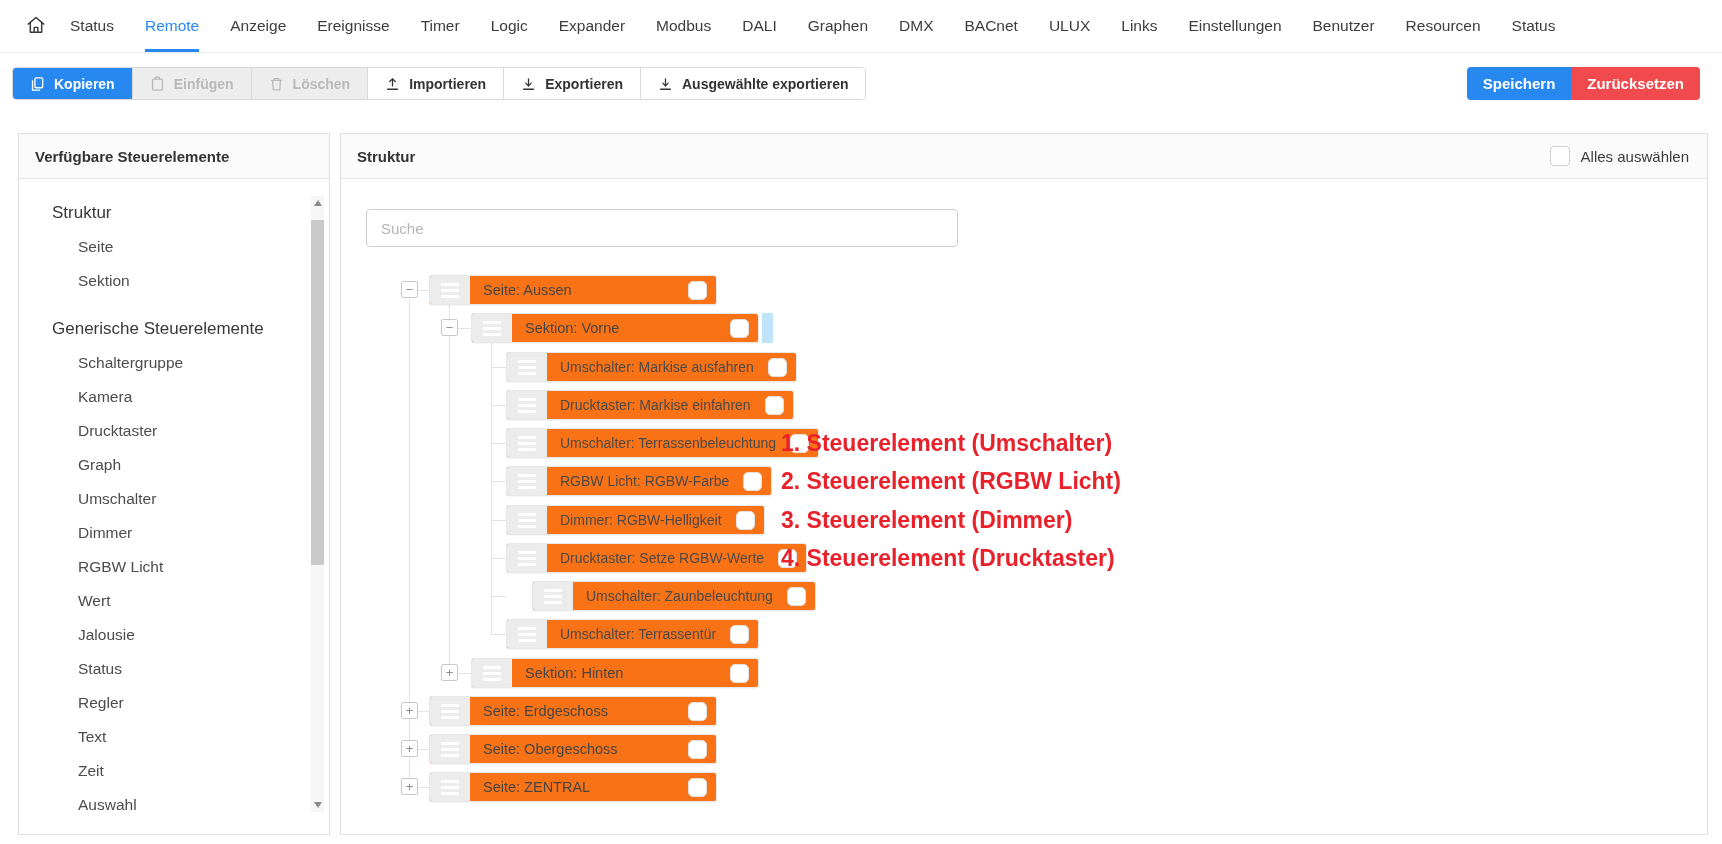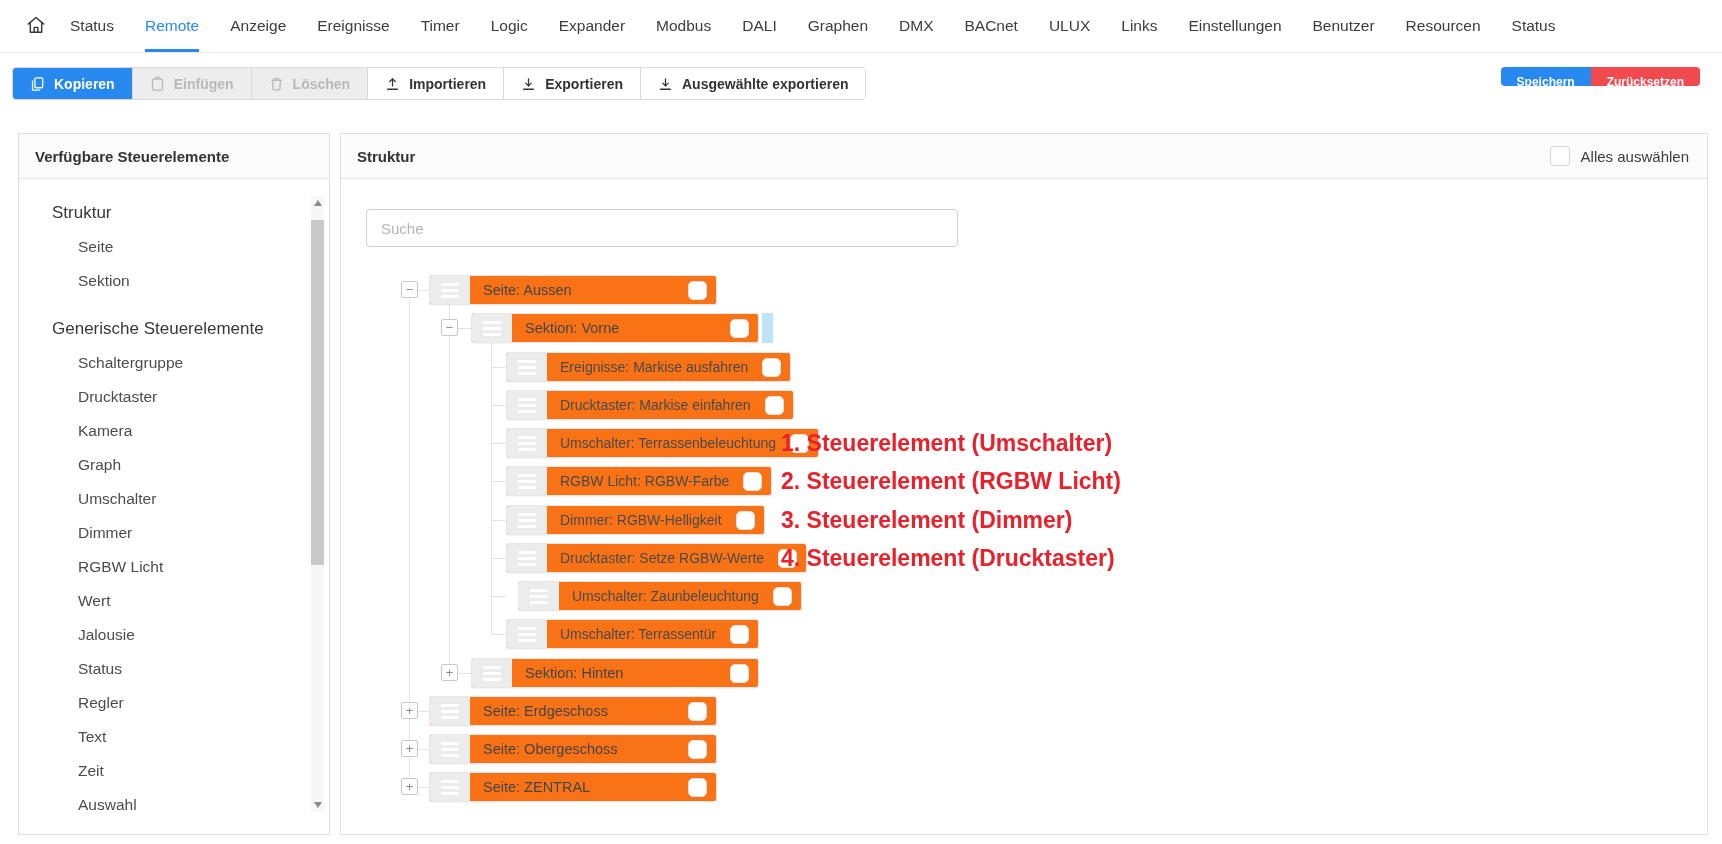--- a/index.html
+++ b/index.html
@@ -27,21 +27,21 @@
   .toolbar{position:absolute;left:12px;right:22px;top:67px;height:33px;display:flex;align-items:stretch;}
   .btn-group{display:flex;border:1px solid #d9d9d9;border-radius:4px;overflow:hidden;}
   .gbtn{display:flex;align-items:center;gap:9px;padding:0 17px;background:#fff;border:none;
         border-left:1px solid #d9d9d9;font-size:14px;font-weight:700;color:#333;cursor:pointer;white-space:nowrap;}
   .gbtn:first-child{border-left:none;justify-content:center;}
   .gbtn.primary{background:var(--accent);color:#fff;}
   .gbtn.disabled{background:#ededed;color:#b9b9b9;}
   .gicon{display:flex;align-items:center;}
   .gicon svg{display:block;}
   .spacer{flex:1;}
-  .btn{border:none;height:19px;padding:8px 16px;font-size:12px;font-weight:700;color:#fff;cursor:pointer;}
+  .btn{border:none;height:33px;padding:8px 16px;font-size:15px;font-weight:700;color:#fff;cursor:pointer;}
   .btn-primary{background:var(--accent);border-radius:4px 0 0 4px;}
   .btn-danger{background:var(--danger);border-radius:0 4px 4px 0;}
 
   
   .panel{position:absolute;top:117px;height:702px;border:1px solid var(--panel-border);background:#fff;margin-top:16px;}
   .left-panel{left:18px;width:312px;}
   .main-panel{left:340px;width:1368px;}
   .panel-header{height:45px;border-bottom:1px solid #e6e6e6;background:#fbfbfb;
                 display:flex;align-items:center;justify-content:space-between;padding:0 18px 0 16px;}
   .panel-title{font-size:15px;font-weight:700;color:#333;}
@@ -194,22 +194,22 @@
 <aside class="panel left-panel">
   <div class="panel-header">
     <span class="panel-title">Verfügbare Steuerelemente</span>
   </div>
   <div class="lp-list" id="lp-list">
       <div class="lp-group">Struktur</div>
       <div class="lp-item">Seite</div>
       <div class="lp-item">Sektion</div>
       <div class="lp-group">Generische Steuerelemente</div>
       <div class="lp-item">Schaltergruppe</div>
+      <div class="lp-item">Kamera</div>
       <div class="lp-item">Drucktaster</div>
-      <div class="lp-item">Kamera</div>
       <div class="lp-item">Graph</div>
       <div class="lp-item">Umschalter</div>
       <div class="lp-item">Dimmer</div>
       <div class="lp-item">RGBW Licht</div>
       <div class="lp-item">Wert</div>
       <div class="lp-item">Jalousie</div>
       <div class="lp-item">Status</div>
       <div class="lp-item">Regler</div>
       <div class="lp-item">Text</div>
       <div class="lp-item">Zeit</div>
@@ -269,21 +269,21 @@
         </div>
         <div class="hline" style="left: 150px; top: 188px; width: 15px;"></div>
         <div class="tree-row" style="top: 173px;">
           <div class="nodewrap" style="left: 165px;">
             <div class="node d2">
               <span class="handle">
                 <i></i>
                 <i></i>
                 <i></i>
               </span>
-              <span class="nlabel">Ereignisse: Markise ausfahren</span>
+              <span class="nlabel">Umschalter: Markise ausfahren</span>
               <span class="cb"></span>
             </div>
           </div>
         </div>
         <div class="hline" style="left: 150px; top: 226px; width: 15px;"></div>
         <div class="tree-row" style="top: 211px;">
           <div class="nodewrap" style="left: 165px;">
             <div class="node d2">
               <span class="handle">
                 <i></i>
@@ -350,21 +350,21 @@
                 <i></i>
               </span>
               <span class="nlabel">Drucktaster: Setze RGBW-Werte</span>
               <span class="cb"></span>
             </div>
           </div>
           <span class="annotation">4. Steuerelement (Drucktaster)</span>
         </div>
         <div class="hline" style="left: 150px; top: 417px; width: 15px;"></div>
         <div class="tree-row" style="top: 402px;">
-          <div class="nodewrap" style="left: 159px; padding-left: 18px;">
+          <div class="nodewrap" style="left: 173px; padding-left: 18px;">
             <div class="node d2">
               <span class="handle">
                 <i></i>
                 <i></i>
                 <i></i>
               </span>
               <span class="nlabel">Umschalter: Zaunbeleuchtung</span>
               <span class="cb"></span>
             </div>
           </div>

